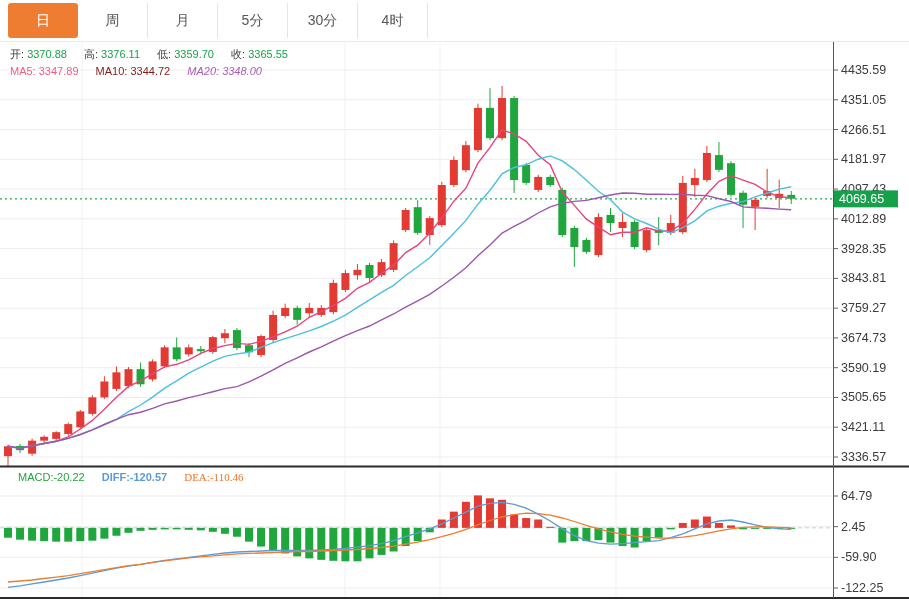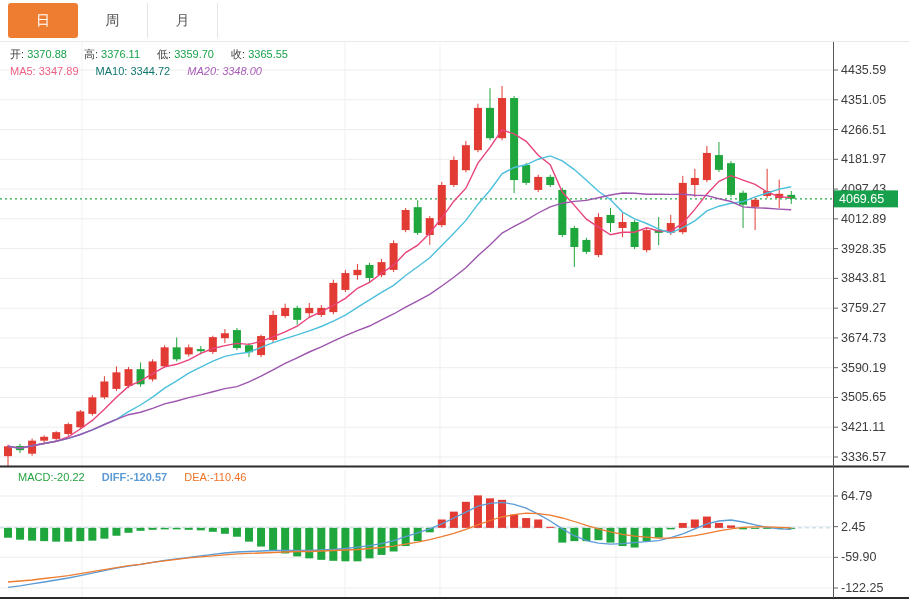--- a/index.html
+++ b/index.html
@@ -13,35 +13,38 @@
        color:#555;background:#fff;border-right:1px solid #e4e4e4;box-sizing:border-box;cursor:pointer;}
   .tab.active{background:#ee7d32;color:#fff;border-radius:3px;border-right:none;}
   .readout{position:absolute;font-size:11px;z-index:2;white-space:nowrap;letter-spacing:0;}
   #r1{left:10px;top:47px;}
   #r2{left:10px;top:65px;}
   #r3{left:18px;top:471px;}
   .readout .grp{margin-right:14px;}
   .lbl{color:#3c3c3c;}
   .val-up{color:#18a24b;}
   .c-ma5{color:#ed5f86;}
-  .c-ma10{color:#0f766e;margin-top:40px;}
+  .c-ma10{color:#7f1d1d;margin-top:40px;}
   .c-ma20{color:#aa5cb8;font-style:italic;}
   .c-macd{color:#26a33f;margin-top:48px;}
   .c-diff{color:#5b9bd5;font-weight:bold;}
-  .c-dea{color:#ed7224;}
+  .c-dea{color:#ed7224;font-family:Liberation Serif, serif;}
 </style>
 </head>
 <body>
 
 <div class="app">
 
   <div class="tabbar">
     <div class="tab active">日</div>
     <div class="tab">周</div>
     <div class="tab">月</div>
+    <div class="tab">5分</div>
+    <div class="tab">30分</div>
+    <div class="tab">4时</div>
   </div>
 
   <svg id="cv" width="909" height="602">
       <g>
         <line x1="0" y1="70" x2="833" y2="70" stroke="#ededed" stroke-width="1"></line>
         <line x1="0" y1="99.76923076923076" x2="833" y2="99.76923076923076" stroke="#ededed" stroke-width="1"></line>
         <line x1="0" y1="129.53846153846152" x2="833" y2="129.53846153846152" stroke="#ededed" stroke-width="1"></line>
         <line x1="0" y1="159.30769230769226" x2="833" y2="159.30769230769226" stroke="#ededed" stroke-width="1"></line>
         <line x1="0" y1="189.07692307692304" x2="833" y2="189.07692307692304" stroke="#ededed" stroke-width="1"></line>
         <line x1="0" y1="218.84615384615395" x2="833" y2="218.84615384615395" stroke="#ededed" stroke-width="1"></line>

